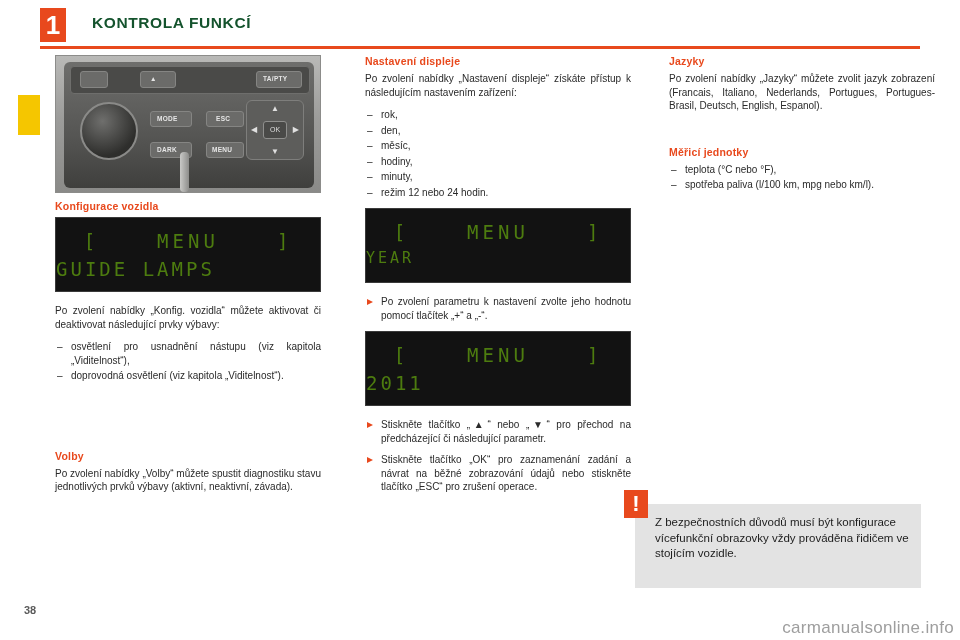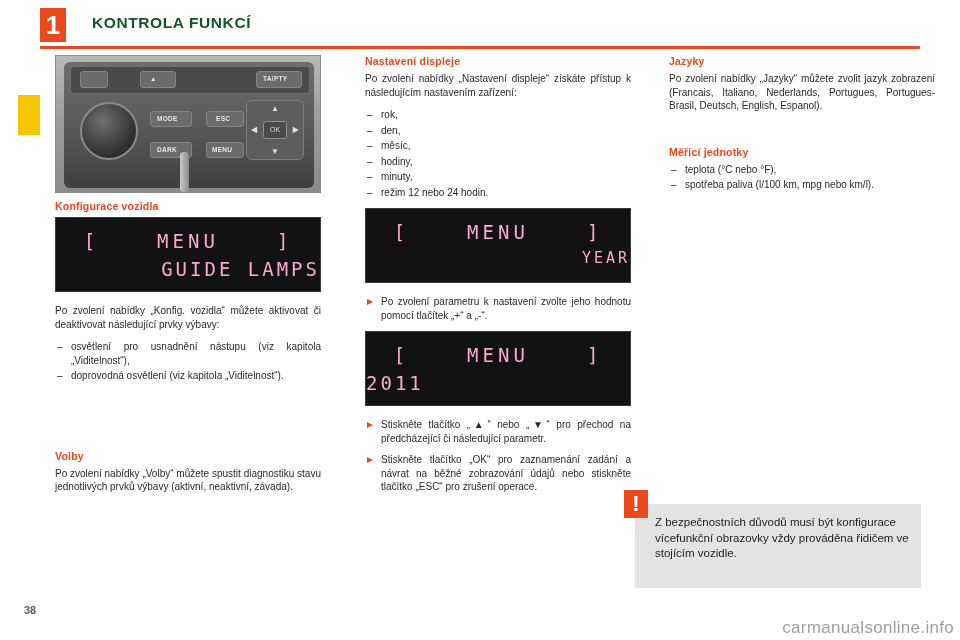--- a/index.html
+++ b/index.html
@@ -218,39 +218,39 @@
   
   .lcd {
     position: relative;
     width: 266px;
     height: 75px;
     background: #121212;
     border: 1px solid #3a3a3a;
     box-sizing: border-box;
     margin-bottom: 12px;
     font-family: "DejaVu Sans Mono", monospace;
-    color: #f9a8d4;
+    color: #4d7c0f;
   }
   .lcd .row1 {
     position: absolute;
     left: 0; right: 0;
     top: 12px;
     text-align: center;
     font-size: 19px;
     letter-spacing: 4px;
   }
   .lcd .row1 .br {
     display: inline-block;
     width: 58px;
   }
   .lcd .row2 {
     position: absolute;
     left: 0; right: 0;
     top: 40px;
-    text-align: right;
+    text-align: left;
     font-size: 19px;
     letter-spacing: 3px;
   }
   .lcd .row2.small {
     font-size: 15px;
   }
   .lcd .row2.right {
     text-align: left;
     padding-right: 20px;
   }

